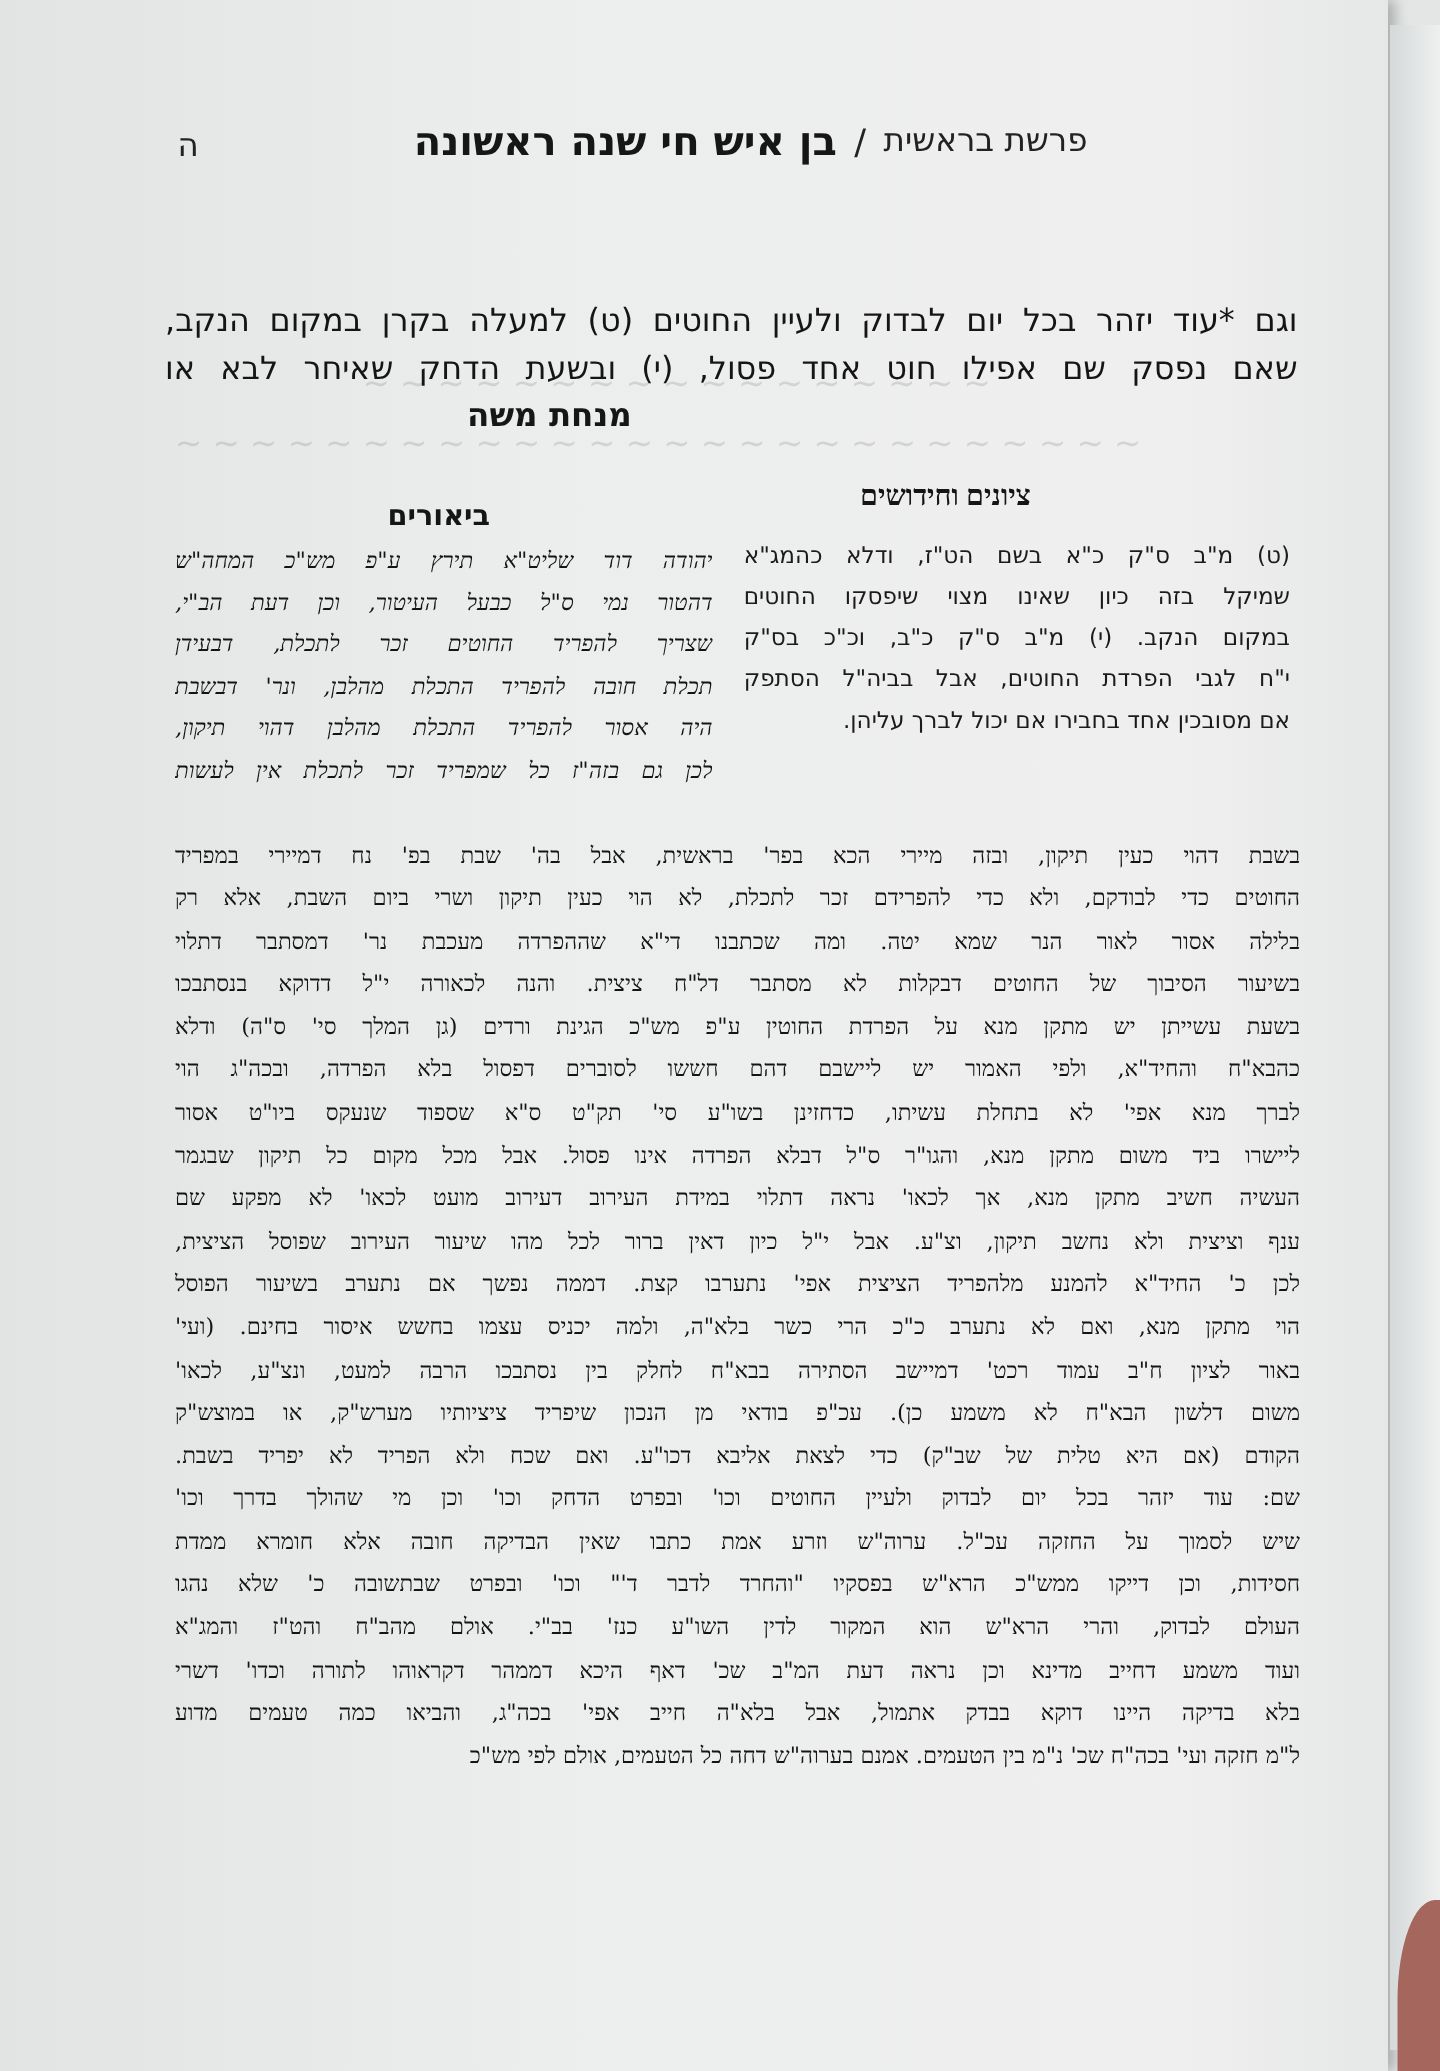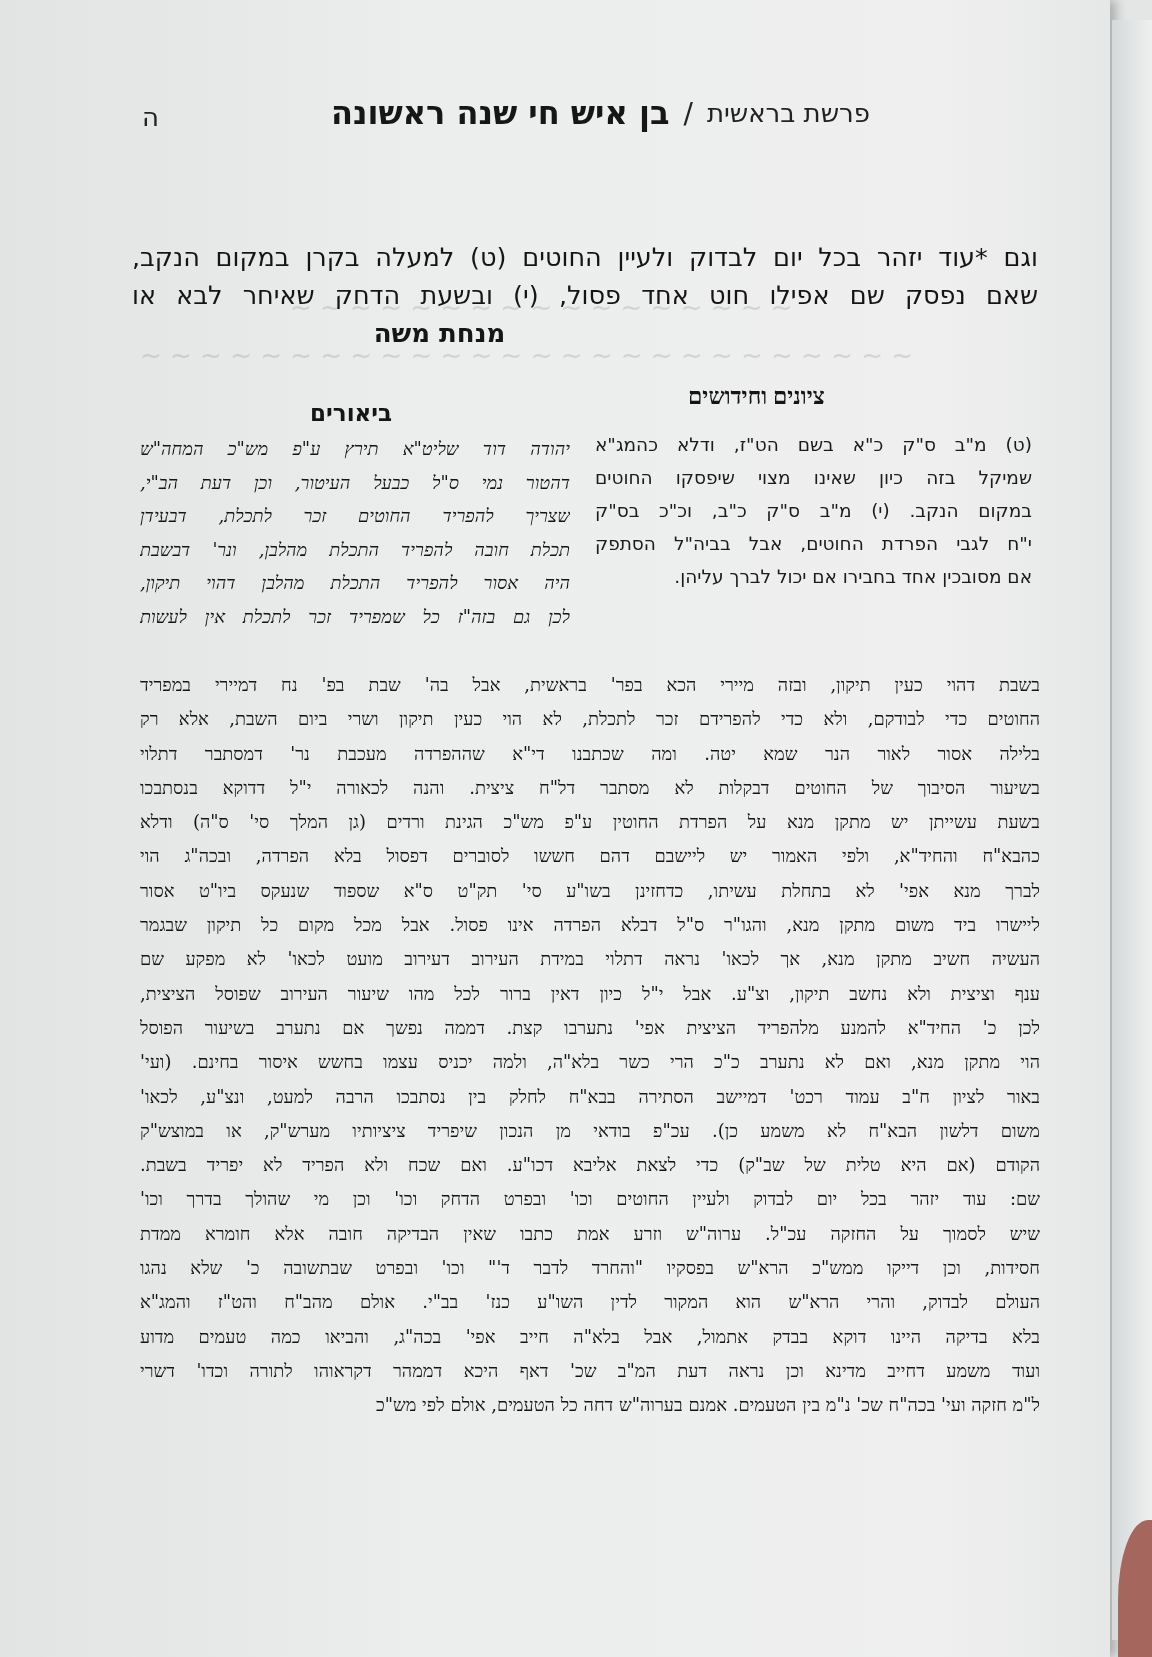--- a/index.html
+++ b/index.html
@@ -120,20 +120,20 @@
     <span class="line">ענף וציצית ולא נחשב תיקון, וצ"ע. אבל י"ל כיון דאין ברור לכל מהו שיעור העירוב שפוסל הציצית,</span>
     <span class="line">לכן כ' החיד"א להמנע מלהפריד הציצית אפי' נתערבו קצת. דממה נפשך אם נתערב בשיעור הפוסל</span>
     <span class="line">הוי מתקן מנא, ואם לא נתערב כ"כ הרי כשר בלא"ה, ולמה יכניס עצמו בחשש איסור בחינם. (ועי'</span>
     <span class="line">באור לציון ח"ב עמוד רכט' דמיישב הסתירה בבא"ח לחלק בין נסתבכו הרבה למעט, ונצ"ע, לכאו'</span>
     <span class="line">משום דלשון הבא"ח לא משמע כן). עכ"פ בודאי מן הנכון שיפריד ציציותיו מערש"ק, או במוצש"ק</span>
     <span class="line">הקודם (אם היא טלית של שב"ק) כדי לצאת אליבא דכו"ע. ואם שכח ולא הפריד לא יפריד בשבת.</span>
     <span class="line">שם: עוד יזהר בכל יום לבדוק ולעיין החוטים וכו' ובפרט הדחק וכו' וכן מי שהולך בדרך וכו'</span>
     <span class="line">שיש לסמוך על החזקה עכ"ל. ערוה"ש וזרע אמת כתבו שאין הבדיקה חובה אלא חומרא ממדת</span>
     <span class="line">חסידות, וכן דייקו ממש"כ הרא"ש בפסקיו "והחרד לדבר ד'" וכו' ובפרט שבתשובה כ' שלא נהגו</span>
     <span class="line">העולם לבדוק, והרי הרא"ש הוא המקור לדין השו"ע כנז' בב"י. אולם מהב"ח והט"ז והמג"א</span>
+    <span class="line">ועוד משמע דחייב מדינא וכן נראה דעת המ"ב שכ' דאף היכא דממהר דקראוהו לתורה וכדו' דשרי</span>
     <span class="line">בלא בדיקה היינו דוקא בבדק אתמול, אבל בלא"ה חייב אפי' בכה"ג, והביאו כמה טעמים מדוע</span>
-    <span class="line">ועוד משמע דחייב מדינא וכן נראה דעת המ"ב שכ' דאף היכא דממהר דקראוהו לתורה וכדו' דשרי</span>
     <span class="line last">ל"מ חזקה ועי' בכה"ח שכ' נ"מ בין הטעמים. אמנם בערוה"ש דחה כל הטעמים, אולם לפי מש"כ</span>
   </div>
 </div>
 
 <div class="edge"></div>
 <div class="thumb"></div>
 
 </body></html>

